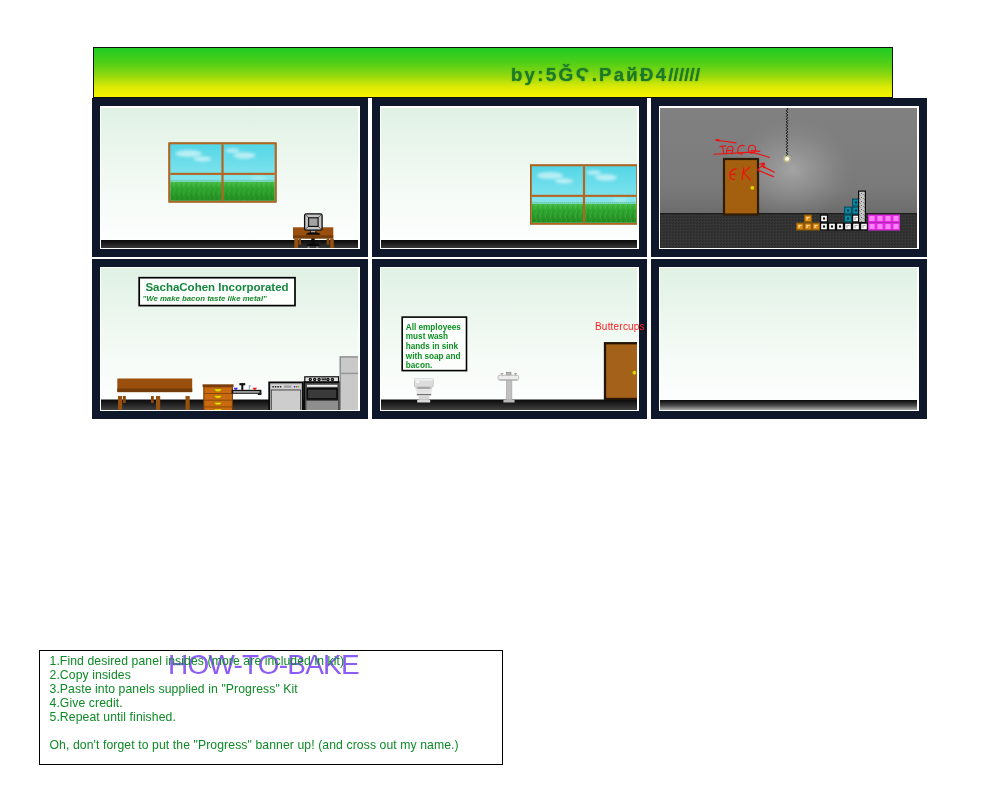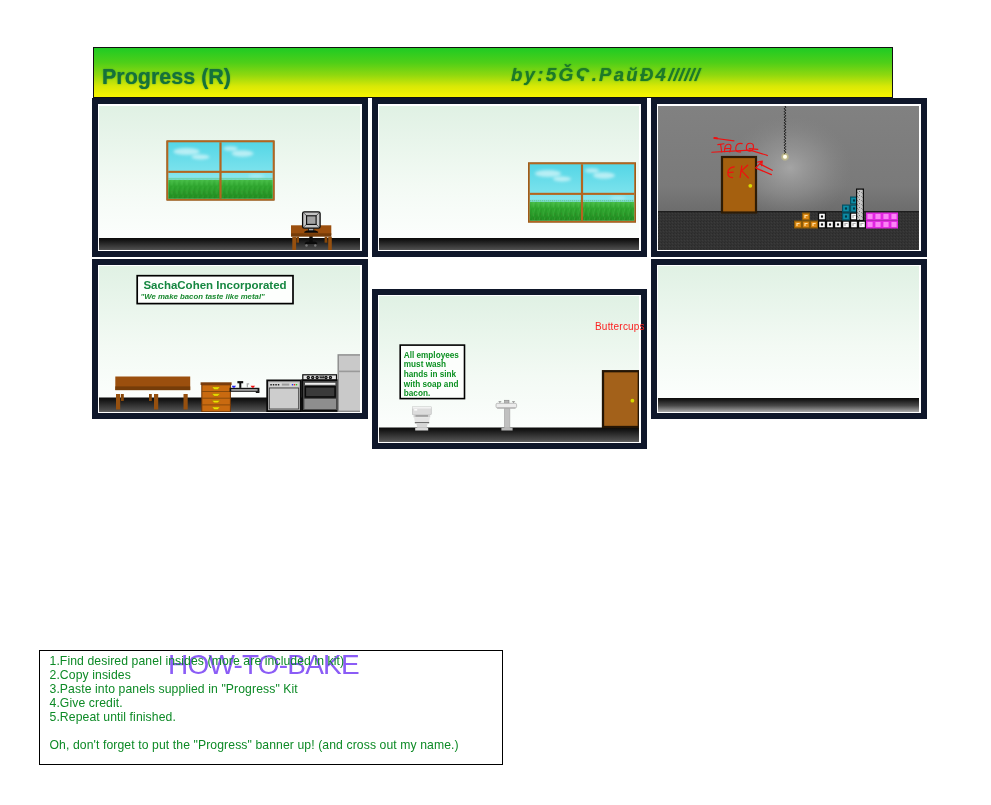--- a/index.html
+++ b/index.html
@@ -1,30 +1,29 @@
 <!DOCTYPE html>
 <html><head>
 <meta charset="utf-8">
 <style>
 html,body{margin:0;padding:0;background:#ffffff;}
 body{width:991px;height:805px;position:relative;overflow:hidden;font-family:"Liberation Sans",sans-serif;}
 .abs{position:absolute;}
-.panel{position:absolute;border:6px solid #0f172a;background:#fff;padding:1.5px;box-sizing:border-box;}
+.panel{position:absolute;border:8px solid #0f172a;background:#fff;padding:1.5px;box-sizing:border-box;}
 .pc{position:relative;width:100%;height:100%;overflow:hidden;background:linear-gradient(180deg,#e0f1e4 0%,#f3faf4 55%,#feffff 100%);}
 .floor{position:absolute;left:0;right:0;background:linear-gradient(180deg,#0a0a0a 0%,#161616 12%,#4a4a4a 55%,#ababab 100%);}
 svg{display:block;}
 </style>
 </head>
 <body>
 
 <div class="abs" id="banner" style="left:93px;top:47px;width:798px;height:49px;border:1px solid #111;background:linear-gradient(180deg,#1fcb24 0%,#4fcf18 30%,#8fd80f 55%,#d8e806 78%,#f2f200 95%,#f6f600 100%);">
 
-  <div class="abs" style="left:8px;top:16.5px;font-size:21.5px;font-weight:bold;color:#15713a;text-shadow:0 0 1.4px #1a7a40;filter:blur(0.5px);">Progress (R)</div>
-
-  <div class="abs" style="left:417px;top:15.5px;font-size:18.5px;letter-spacing:2.3px;font-weight:bold;color:#1d7a28;text-shadow:0 0 1.4px #20802c;filter:blur(0.55px);font-style:italic;">by:<span style="font-size:19px;">5ǦϚ</span>.PaйÐ4<span style="letter-spacing:0.2px;">//////</span></div>
+
+  <div class="abs" style="left:417px;top:15.5px;font-size:18.5px;letter-spacing:2.3px;font-weight:bold;color:#1d7a28;text-shadow:0 0 1.4px #20802c;filter:blur(0.55px);">by:<span style="font-size:19px;">5ǦϚ</span>.PaйÐ4<span style="letter-spacing:0.2px;">//////</span></div>
 </div>
 
 <div class="panel" style="left:91.5px;top:98px;width:276px;height:159px;">
  <div class="pc" id="p1">
  <svg width="269" height="152" viewBox="0 0 269 152">
   <defs>
    <linearGradient id="sky" x1="0" y1="0" x2="0" y2="1">
     <stop offset="0" stop-color="#54d6e6"></stop>
             <stop offset="0.55" stop-color="#7ee3ed"></stop>
             <stop offset="1" stop-color="#b4f1f5"></stop>
@@ -335,21 +334,21 @@
   <g>
    <rect x="239.2" y="88.9" width="30.5" height="56.4" fill="#c9c9c9" stroke="#8a8a8a" stroke-width="1.4"></rect>
    <rect x="239.2" y="104.6" width="30.5" height="1.6" fill="#9a9a9a"></rect>
    <rect x="265" y="92.9" width="2" height="6.5" fill="#666"></rect>
    <rect x="265" y="111.5" width="2" height="9.5" fill="#666"></rect>
   </g>
  </svg>
  </div>
 </div>
 
-<div class="panel" style="left:371.5px;top:258.5px;width:275px;height:160.5px;margin-top:30px;">
+<div class="panel" style="left:371.5px;top:258.5px;width:275px;height:160.5px;">
  <div class="pc" id="p5">
  <svg width="268" height="153.5" viewBox="0 0 268 153.5">
 
   <rect x="0" y="131.5" width="268" height="22" fill="url(#flg)"></rect>
 
   <g>
    <rect x="21.2" y="49.1" width="64.3" height="53.5" fill="#fcfefc" stroke="#000" stroke-width="1.6"></rect>
    <g font-family="Liberation Sans,sans-serif" font-size="8.2" font-weight="bold" fill="#0c9022">
     <text x="24.8" y="61.8">All employees</text>
     <text x="24.8" y="71.4">must wash</text>

